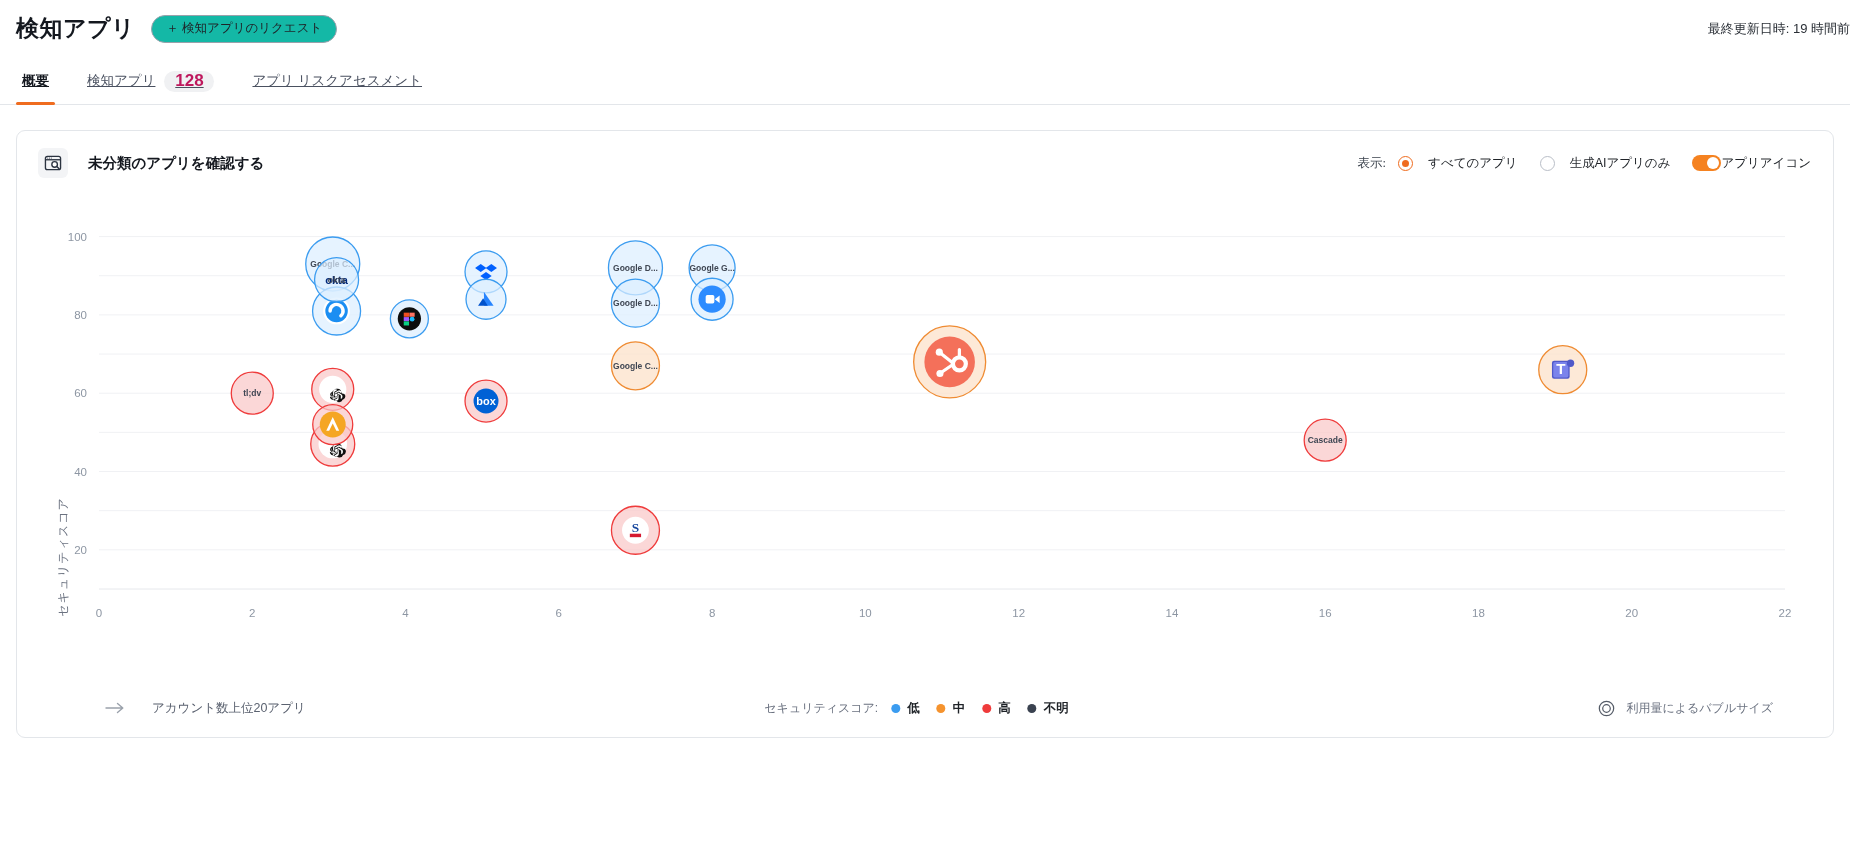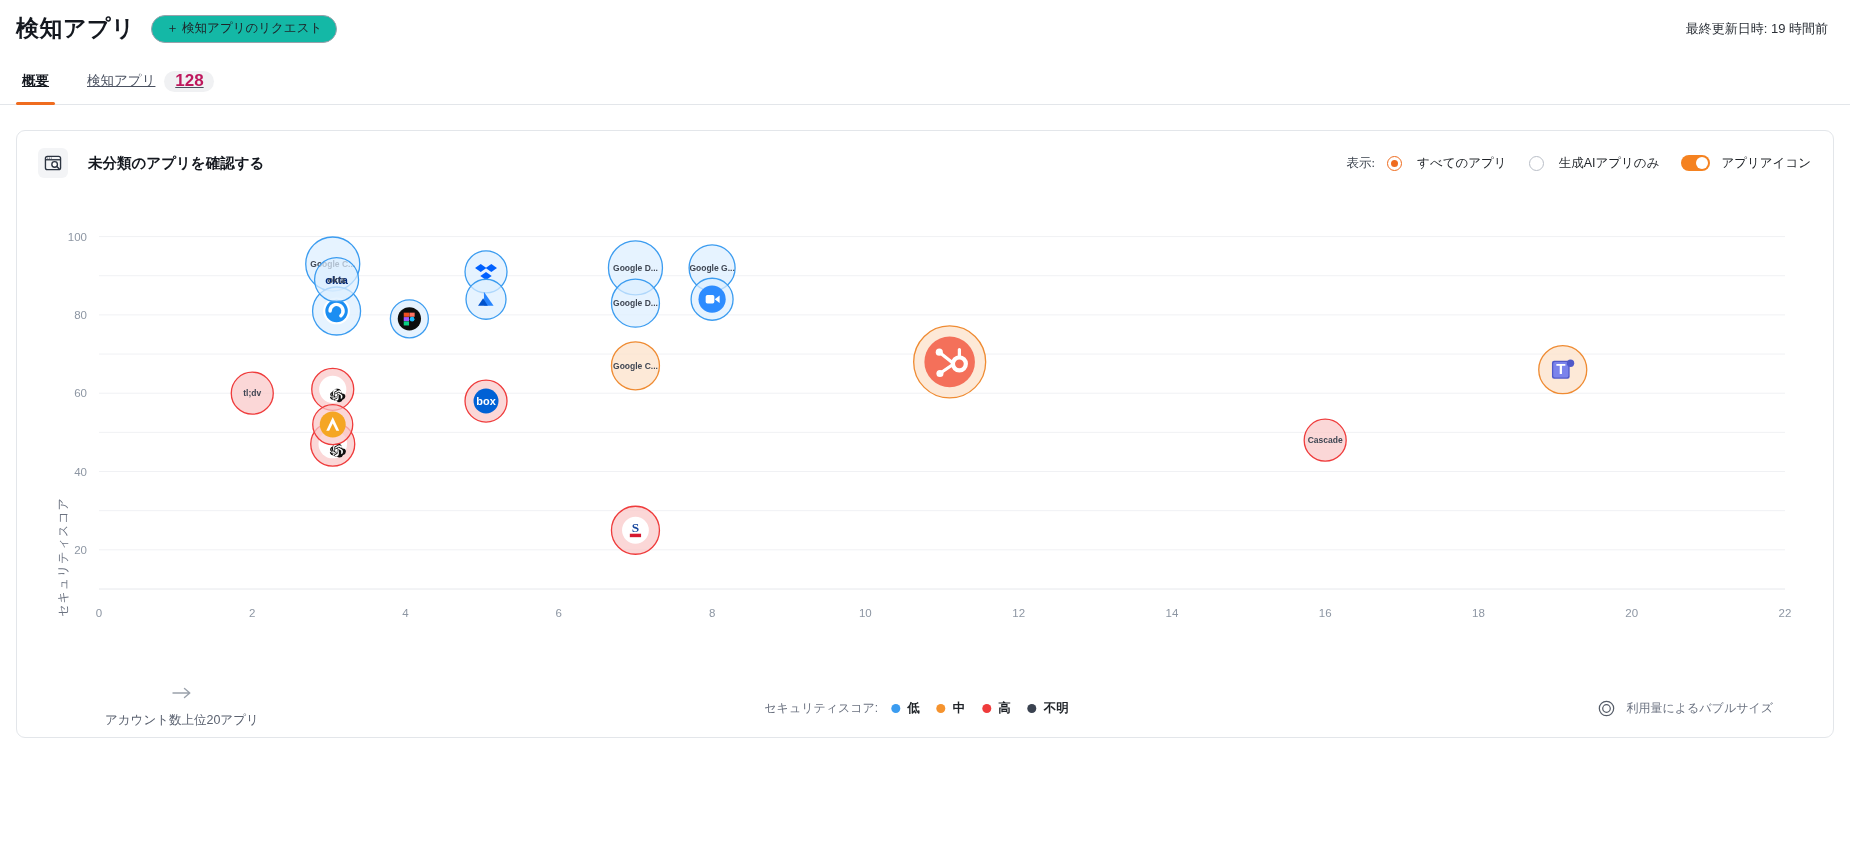--- a/index.html
+++ b/index.html
@@ -19,21 +19,21 @@
   }
   .title{
     margin-left:16px;font-size:23px;font-weight:700;letter-spacing:.5px;color:#14181f;
   }
   .request-pill{
     margin-left:16px;height:26px;padding:0 14px;border:1px solid #9aa1ab;border-radius:14px;
     display:flex;align-items:center;justify-content:center;
     font-size:12.5px;color:#1f2328;background:#14b8a6;cursor:pointer;white-space:nowrap;
   }
   .spacer{flex:1;}
-  .updated{margin-right:22px;font-size:13px;color:#2a2f36;white-space:nowrap;}
+  .updated{font-size:13px;color:#2a2f36;white-space:nowrap;}
 
   
   .tabs{
     position:absolute;left:0;top:57px;width:1850px;height:47px;
     border-bottom:1px solid #e3e6ea;display:flex;align-items:flex-end;
   }
   .tab{
     position:relative;height:46px;display:flex;align-items:center;gap:9px;
     padding:0 6px;margin-right:26px;font-size:13.5px;color:#4a5160;cursor:pointer;text-decoration:underline;
   }
@@ -66,21 +66,21 @@
   }
   .ctrl-label{font-size:12.5px;color:#3b424d;margin-right:12px;font-family:Liberation Serif, serif;}
   .radio-opt{display:flex;align-items:center;gap:15px;margin-right:22px;cursor:pointer;}
   .radio{
     width:15px;height:15px;border-radius:50%;border:1.6px solid #b9bec7;box-sizing:border-box;
     display:flex;align-items:center;justify-content:center;background:#fff;
   }
   .radio.on{border-color:#ef6c1f;}
   .radio.on:after{content:"";width:7px;height:7px;border-radius:50%;background:#ef6c1f;}
   .radio-txt{font-size:12.5px;color:#1f2328;}
-  .toggle-wrap{display:flex;align-items:center;gap:11px;cursor:pointer;}
+  .toggle-wrap{display:flex;align-items:center;cursor:pointer;}
   .toggle{
     width:29px;height:16px;border-radius:8px;background:#f58220;position:relative;
   }
   .toggle:after{
     content:"";position:absolute;right:2px;top:2px;width:12px;height:12px;border-radius:50%;background:#fff;
   }
   .toggle-txt{font-size:12.5px;color:#1f2328;}
 
   
   .plot{position:absolute;left:0;top:64px;width:100%;height:480px;}
@@ -89,21 +89,21 @@
     position:absolute;left:46px;top:362px;transform:translate(-50%,-50%) rotate(-90deg);
     font-size:12px;color:#6b7280;white-space:nowrap;letter-spacing:1px;
   }
   .bub-label{font-size:8.5px;font-weight:700;fill:#3f4653;font-family:"Liberation Sans",sans-serif;}
   .tick{font-size:11.5px;fill:#8d96a3;font-family:"Liberation Sans",sans-serif;}
 
   
   .foot{
     position:absolute;left:0;bottom:0;width:100%;height:58px;display:flex;align-items:center;
   }
-  .foot-left{margin-left:88px;display:flex;align-items:center;gap:13px;cursor:pointer;flex-direction:column;}
+  .foot-left{margin-left:88px;display:flex;align-items:center;gap:27px;cursor:pointer;}
   .foot-left .txt{font-size:12.5px;color:#5b6270;}
   .legend{
     position:absolute;left:50%;transform:translateX(-50%);display:flex;align-items:center;gap:0;
   }
   .legend-title{font-size:12px;color:#6b7280;margin-right:13px;}
   .lg{display:flex;align-items:center;gap:7px;margin-right:17px;}
   .dot{width:9px;height:9px;border-radius:50%;}
   .lg-txt{font-size:12.5px;color:#1f2328;font-weight:600;}
   .foot-right{
     position:absolute;right:60px;display:flex;align-items:center;gap:11px;
@@ -122,20 +122,23 @@
     <div class="updated">最終更新日時: 19 時間前</div>
   </div>
 
   <div class="tabs">
     <div class="tab active">
       <span>概要</span>
     </div>
     <div class="tab">
       <span>検知アプリ</span>
       <span class="tab-badge">128</span>
+    </div>
+    <div class="tab">
+      <span>アプリ リスクアセスメント</span>
     </div>
   </div>
 
   <div class="card">
 
     <div class="card-head">
       <div class="card-ico">
         <svg width="18" height="18" viewBox="0 0 20 20" fill="none">
           <rect x="1.6" y="2.6" width="16.8" height="14.8" rx="2.2" stroke="#2b3340" stroke-width="1.5"></rect>
           <path d="M1.6 6.4h16.8" stroke="#2b3340" stroke-width="1.5"></path>

